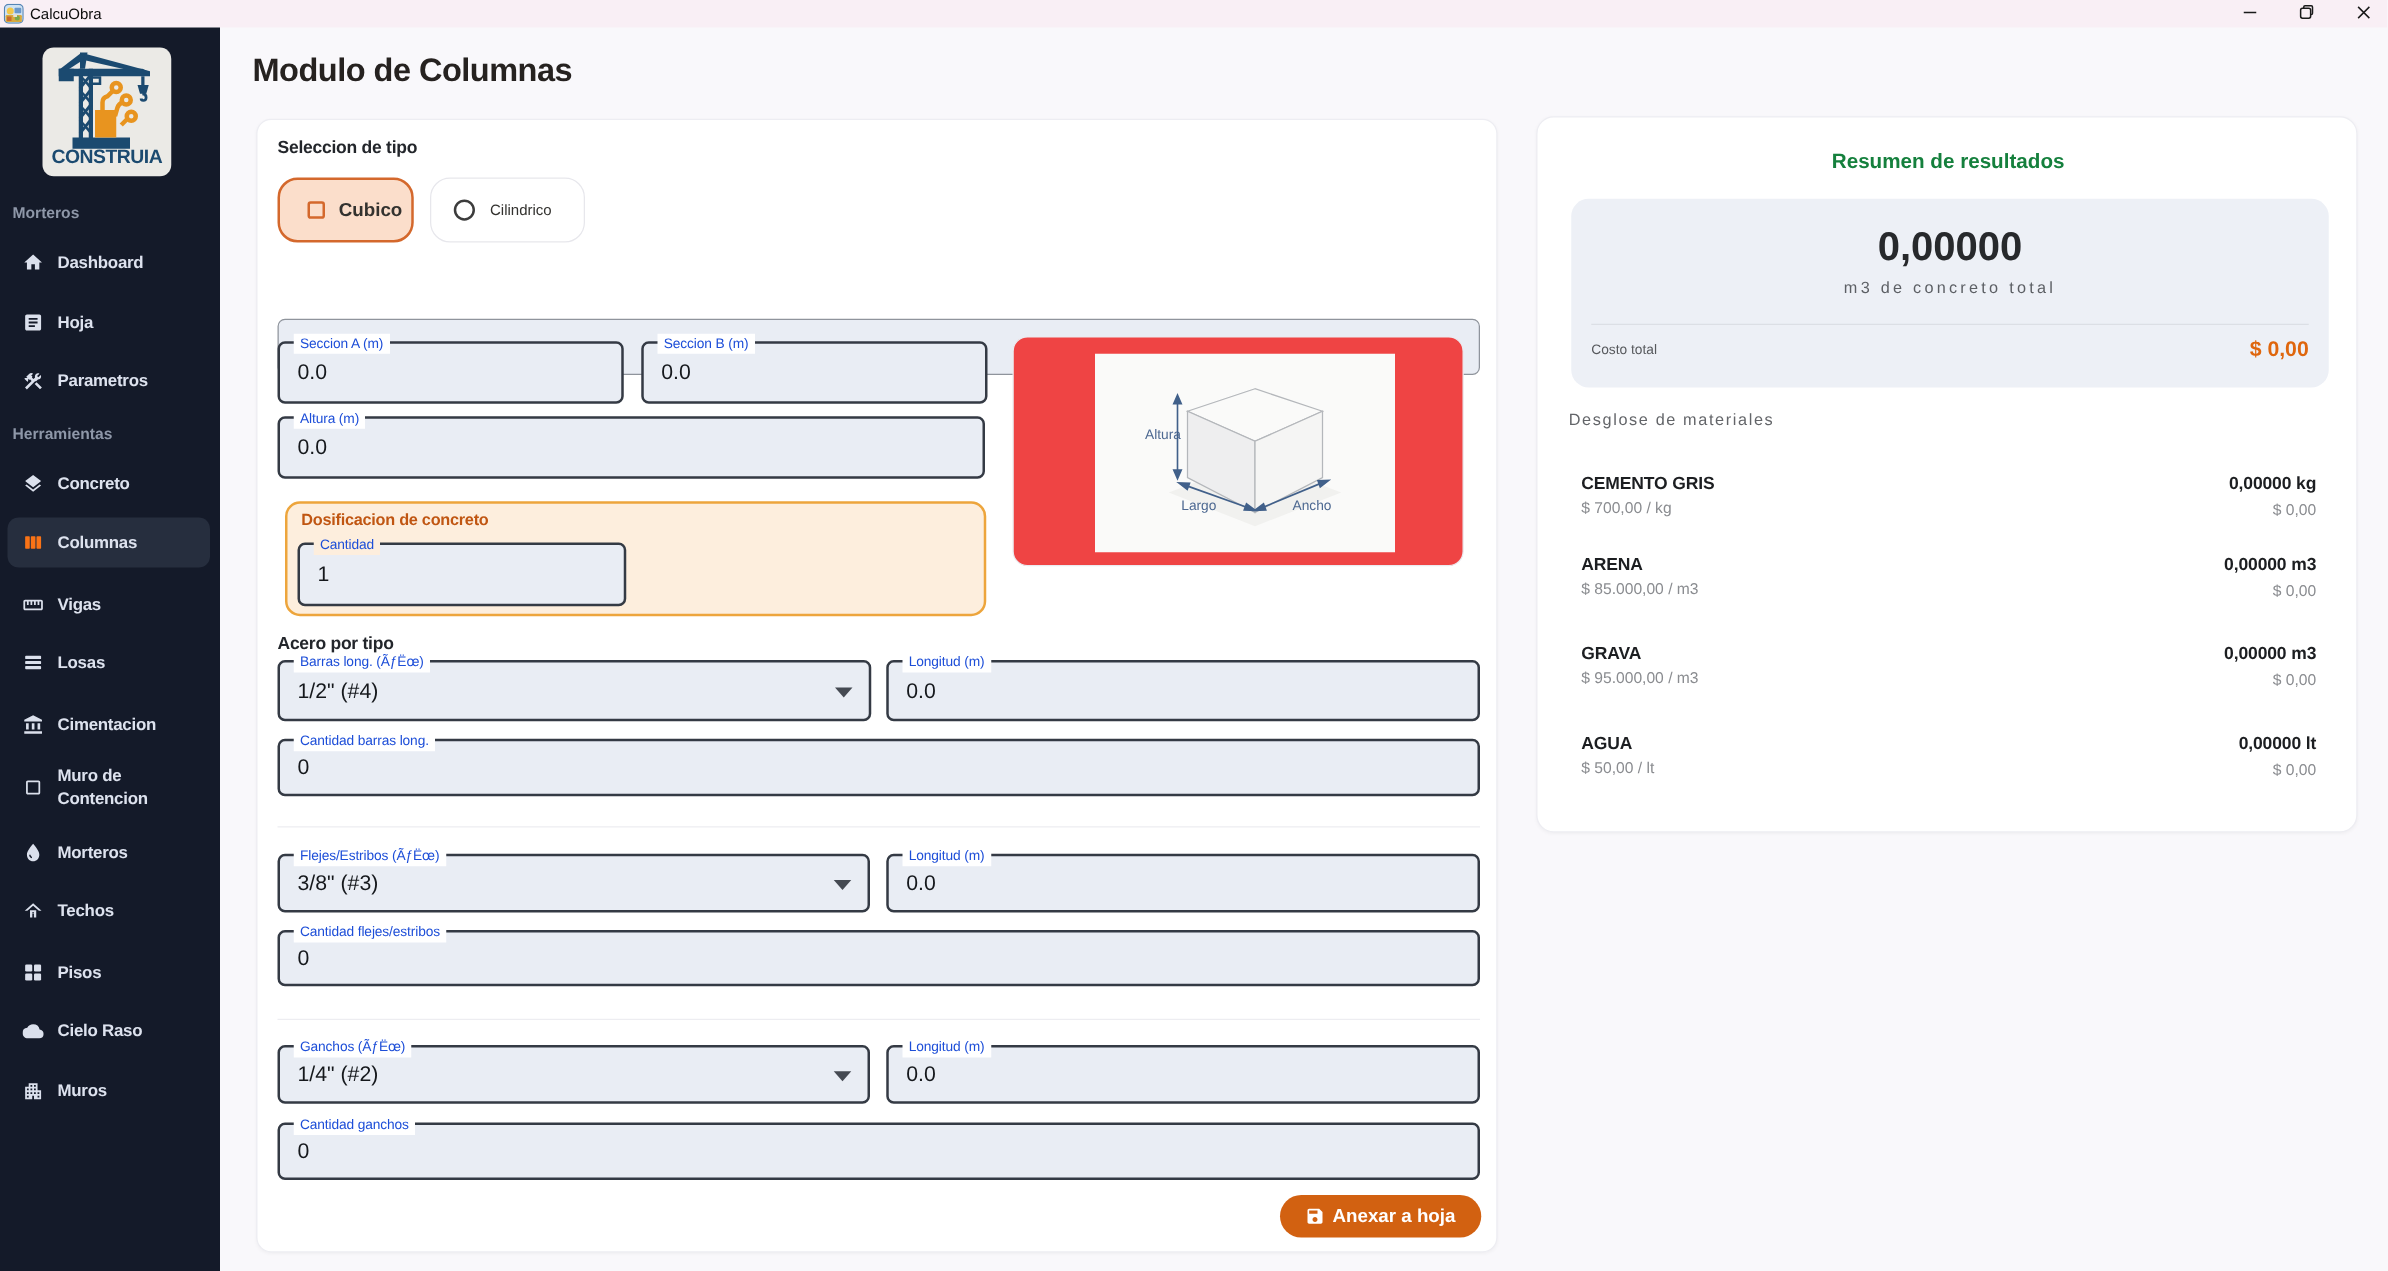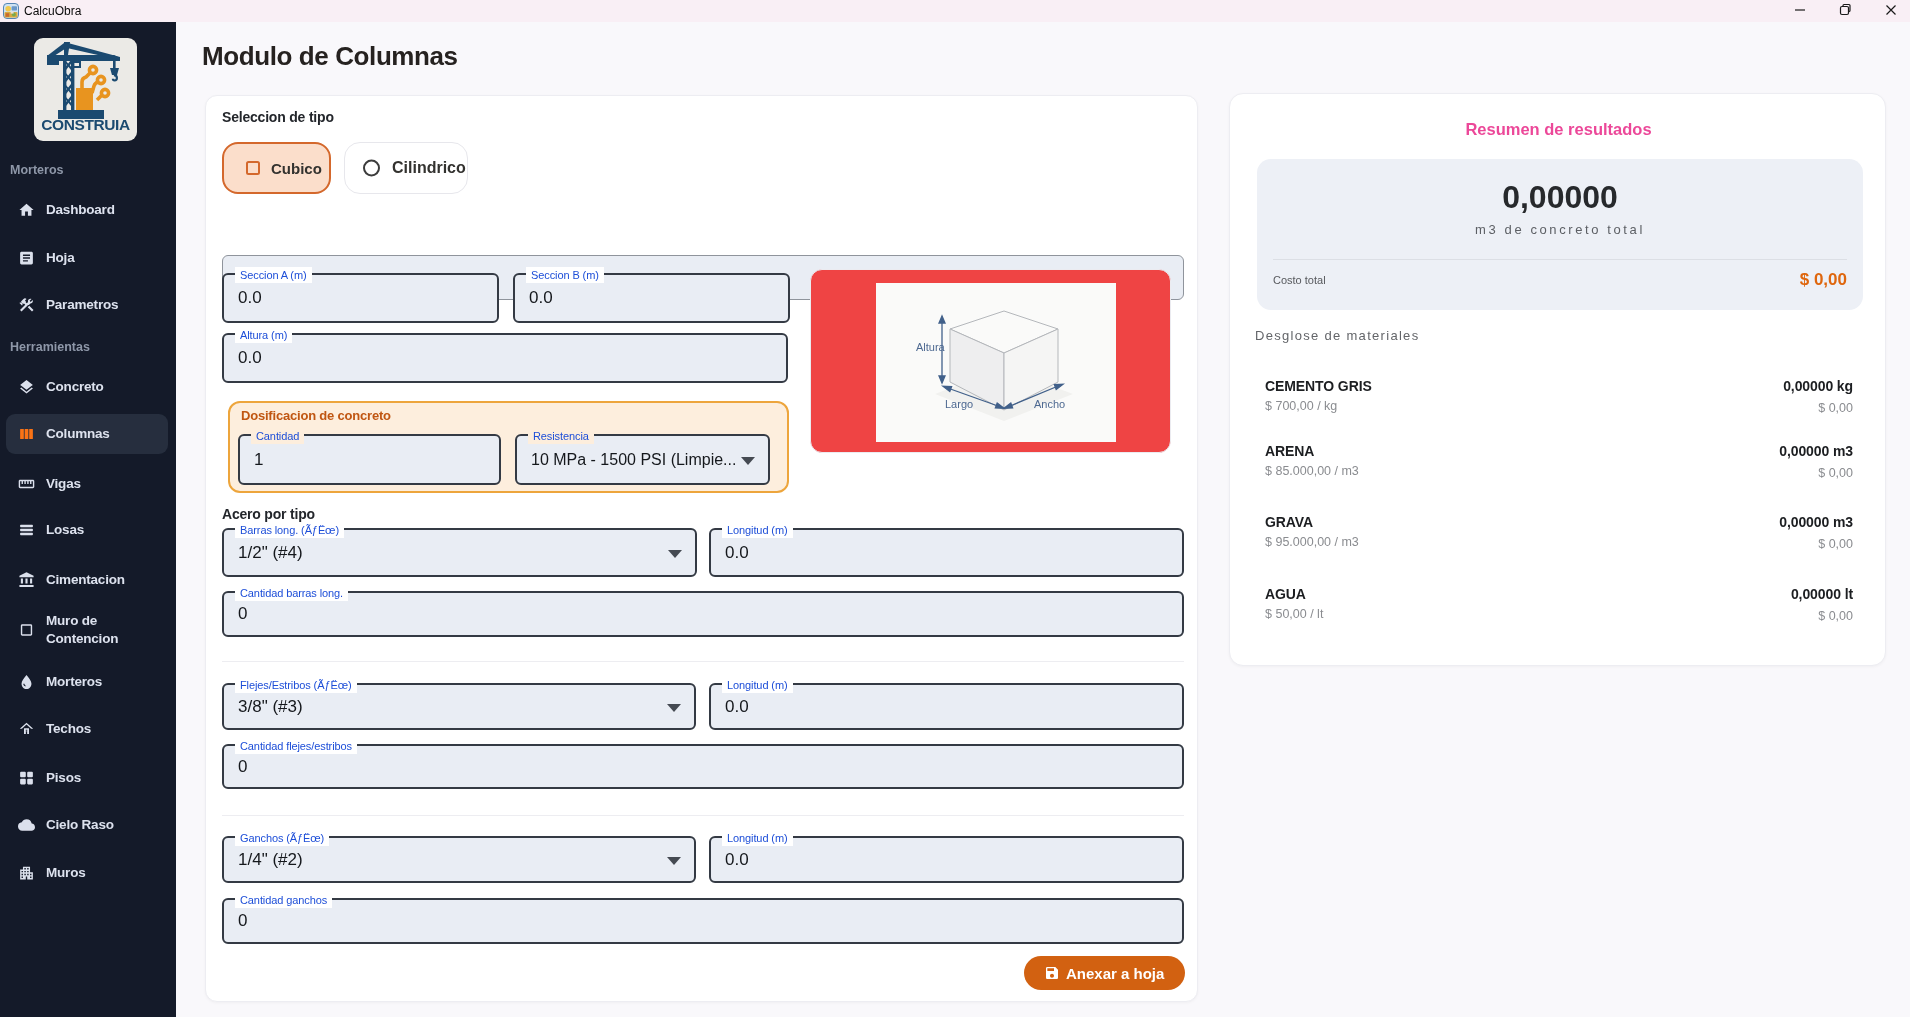--- a/index.html
+++ b/index.html
@@ -213,21 +213,21 @@
 
 <div class="card" id="cardL">
   <div class="sechead" style="left:16px; top:13px;">Seleccion de tipo</div>
 
   <div style="position:absolute; left:16px; top:46px; width:109px; height:52px; background:#fbdecb; border:2px solid #d4682c; border-radius:16px;">
     <span style="position:absolute; left:22px; top:50%; transform:translateY(-50%); width:14px; height:14px; border:2.2px solid #d4682c; border-radius:2.5px;"></span>
     <span style="position:absolute; left:47px; top:50%; transform:translateY(-50%); font-size:15px; font-weight:bold; color:#33322f;">Cubico</span>
   </div>
   <div style="position:absolute; left:138px; top:46px; width:124px; height:52px; background:#fff; border:1px solid #e7e7ec; border-radius:16px;">
     <span style="position:absolute; left:18px; top:50%; transform:translateY(-50%); width:17px; height:17px; border:2.6px solid #3c3c3c; border-radius:50%;"></span>
-    <span style="position:absolute; left:47px; top:50%; transform:translateY(-50%); font-size:16px; font-weight:bold; color:#33322f;">Cilindrico</span>
+    <span style="position:absolute; left:47px; top:50%; transform:translateY(-50%); font-size:12px; font-weight:normal; color:#33322f;">Cilindrico</span>
   </div>
 
   <div class="fld" style="left:16px; top:115px; width:962px; height:45px; border:1.5px solid #8f949c;margin-top:44px;">
     <span class="val" style="color:#72767d; font-size:18.5px; left:16px;">Nombre</span>
   </div>
 
   <div class="fld" style="left:16px; top:177px; width:277px; height:50px;">
     <span class="lab">Seccion A (m)</span>
       <span class="val">0.0</span>
   </div>
@@ -265,24 +265,20 @@
       </g>
     </svg>
   </div>
 
   <div class="peach" style="position:absolute; left:22px; top:305px; width:561px; height:92px; background:#fdeedd; border:2px solid #eda53c; border-radius:12px;">
     <div style="position:absolute; left:11px; top:5px; font-size:13px; font-weight:bold; color:#c05612; letter-spacing:-0.2px;">Dosificacion de concreto</div>
     <div class="fld" style="left:8px; top:31px; width:263px; height:51px;">
       <span class="lab">Cantidad</span>
         <span class="val">1</span>
     </div>
-    <div class="fld dd" style="left:285px; top:31px; width:255px; height:51px;">
-      <span class="lab">Resistencia</span>
-        <span class="val" style="white-space:nowrap; font-size:16px; max-width:212px; overflow:hidden;">10 MPa - 1500 PSI (Limpie...</span>
-    </div>
   </div>
 
   <div class="sechead" style="left:16px; top:410px;">Acero por tipo</div>
 
   <div class="fld dd" style="left:16px; top:432px; width:475px; height:49px;">
     <span class="lab">Barras long. (ÃƒËœ)</span>
       <span class="val">1/2" (#4)</span>
   </div>
   <div class="fld" style="left:503px; top:432px; width:475px; height:49px;">
     <span class="lab">Longitud (m)</span>
@@ -325,21 +321,21 @@
 
   <div style="position:absolute; left:818px; top:860px; width:161px; height:34px; background:#d26111; border-radius:17px; color:#fff;">
     <svg style="position:absolute; left:20px; top:9px;" width="16" height="16" viewBox="0 0 24 24" fill="#fff">
         <path d="M17 3H5c-1.11 0-2 .9-2 2v14c0 1.1.89 2 2 2h14c1.1 0 2-.9 2-2V7l-4-4zm-5 16c-1.66 0-3-1.34-3-3s1.34-3 3-3 3 1.34 3 3-1.34 3-3 3zm3-10H5V5h10v4z"></path>
       </svg>
     <span style="position:absolute; left:42px; top:50%; transform:translateY(-50%); font-size:15px; font-weight:bold;">Anexar a hoja</span>
   </div>
 </div>
 
 <div class="card" id="cardR">
-  <div style="position:absolute; left:0; top:26px; width:657px; text-align:center; font-size:16.5px; font-weight:bold; color:#ec4899;">Resumen de resultados</div>
+  <div style="position:absolute; left:0; top:26px; width:657px; text-align:center; font-size:16.5px; font-weight:bold; color:#15803d;">Resumen de resultados</div>
 
   <div style="position:absolute; left:27px; top:65px; width:606px; height:151px; background:#edf0f6; border-radius:14px;">
     <div style="position:absolute; left:0; top:20px; width:606px; text-align:center; font-size:32px; font-weight:bold; color:#27292c;">0,00000</div>
     <div style="position:absolute; left:0; top:63px; width:606px; text-align:center; font-size:13px; color:#5c5f64; letter-spacing:2.6px;">m3 de concreto total</div>
     <div style="position:absolute; left:16px; top:100px; width:574px; height:1px; background:#dcdfe5;"></div>
     <div style="position:absolute; left:16px; top:115px; font-size:11px; color:#57595d;">Costo total</div>
     <div style="position:absolute; right:16px; top:111px; font-size:17px; font-weight:bold; color:#df660d;">$ 0,00</div>
   </div>
 
   <div style="position:absolute; left:25px; top:234px; font-size:13px; color:#636569; letter-spacing:1.3px;">Desglose de materiales</div>

